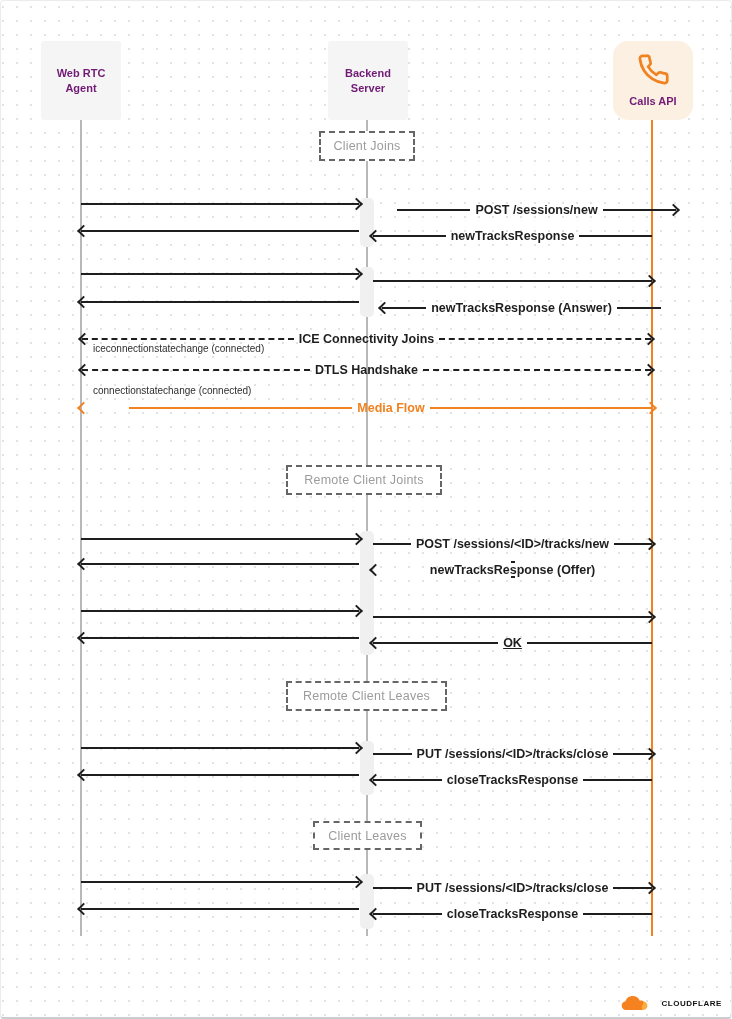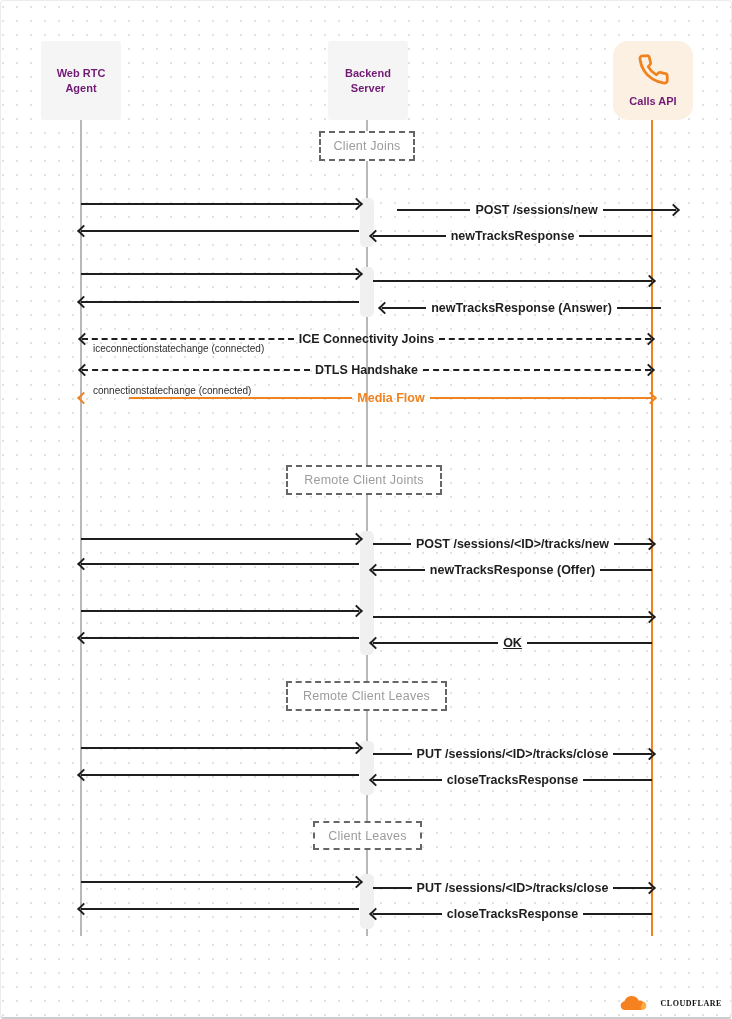--- a/index.html
+++ b/index.html
@@ -64,21 +64,21 @@
   .note {
     position:absolute; z-index:4; font-size:10px; color:#2E2E2E; white-space:nowrap;
   }
   
   .footer-title {
     position:absolute; left:28px; top:985px; z-index:6;
     font-size:18px; font-weight:bold; color:#2A2A2A; letter-spacing:.2px;
   }
   .brand {
     position:absolute; right:9px; top:994px; z-index:6;
-    display:flex; align-items:center; gap:13px;font-family:Liberation Serif, serif;
+    display:flex; align-items:center; gap:13px;
   }
   .brand-word {
     font-size:8px; font-weight:bold; letter-spacing:.55px; color:#121212;
   }
 </style>
 </head>
 <body>
 
 <div class="page">
   <div id="canvas">
@@ -150,38 +150,38 @@
       </div>
       <div class="note" style="left: 92px; top: 342px;">iceconnectionstatechange (connected)</div>
       <div class="msg dashed" style="left: 81px; top: 360px; width: 569px;">
         <span class="hd l"></span>
         <span class="seg"></span>
         <span class="mlabel">DTLS Handshake</span>
         <span class="seg"></span>
         <span class="hd r"></span>
       </div>
       <div class="note" style="left: 92px; top: 384px;">connectionstatechange (connected)</div>
-      <div class="msg media" style="left: 80px; top: 388px; width: 572px; padding-left: 48px;">
+      <div class="msg media" style="left: 80px; top: 398px; width: 572px; padding-left: 48px;">
         <span class="hd l"></span>
         <span class="seg"></span>
         <span class="mlabel">Media Flow</span>
         <span class="seg"></span>
         <span class="hd r"></span>
       </div>
       <div class="msg solid" style="left: 80px; top: 529px; width: 278px;">
         <span class="seg"></span>
         <span class="hd r"></span>
       </div>
       <div class="msg solid" style="left: 372px; top: 534px; width: 279px;">
         <span class="seg"></span>
         <span class="mlabel">POST /sessions/&lt;ID&gt;/tracks/new</span>
         <span class="seg"></span>
         <span class="hd r"></span>
       </div>
-      <div class="msg solid" style="left: 372px; top: 560px; width: 279px;">
+      <div class="msg solid" style="left: 372px; top: 560px; width: 279px; flex-direction: column;">
         <span class="hd l"></span>
         <span class="seg"></span>
         <span class="mlabel">newTracksResponse (Offer)</span>
         <span class="seg"></span>
       </div>
       <div class="msg solid" style="left: 80px; top: 554px; width: 278px;">
         <span class="hd l"></span>
         <span class="seg"></span>
       </div>
       <div class="msg solid" style="left: 80px; top: 601px; width: 278px;">

